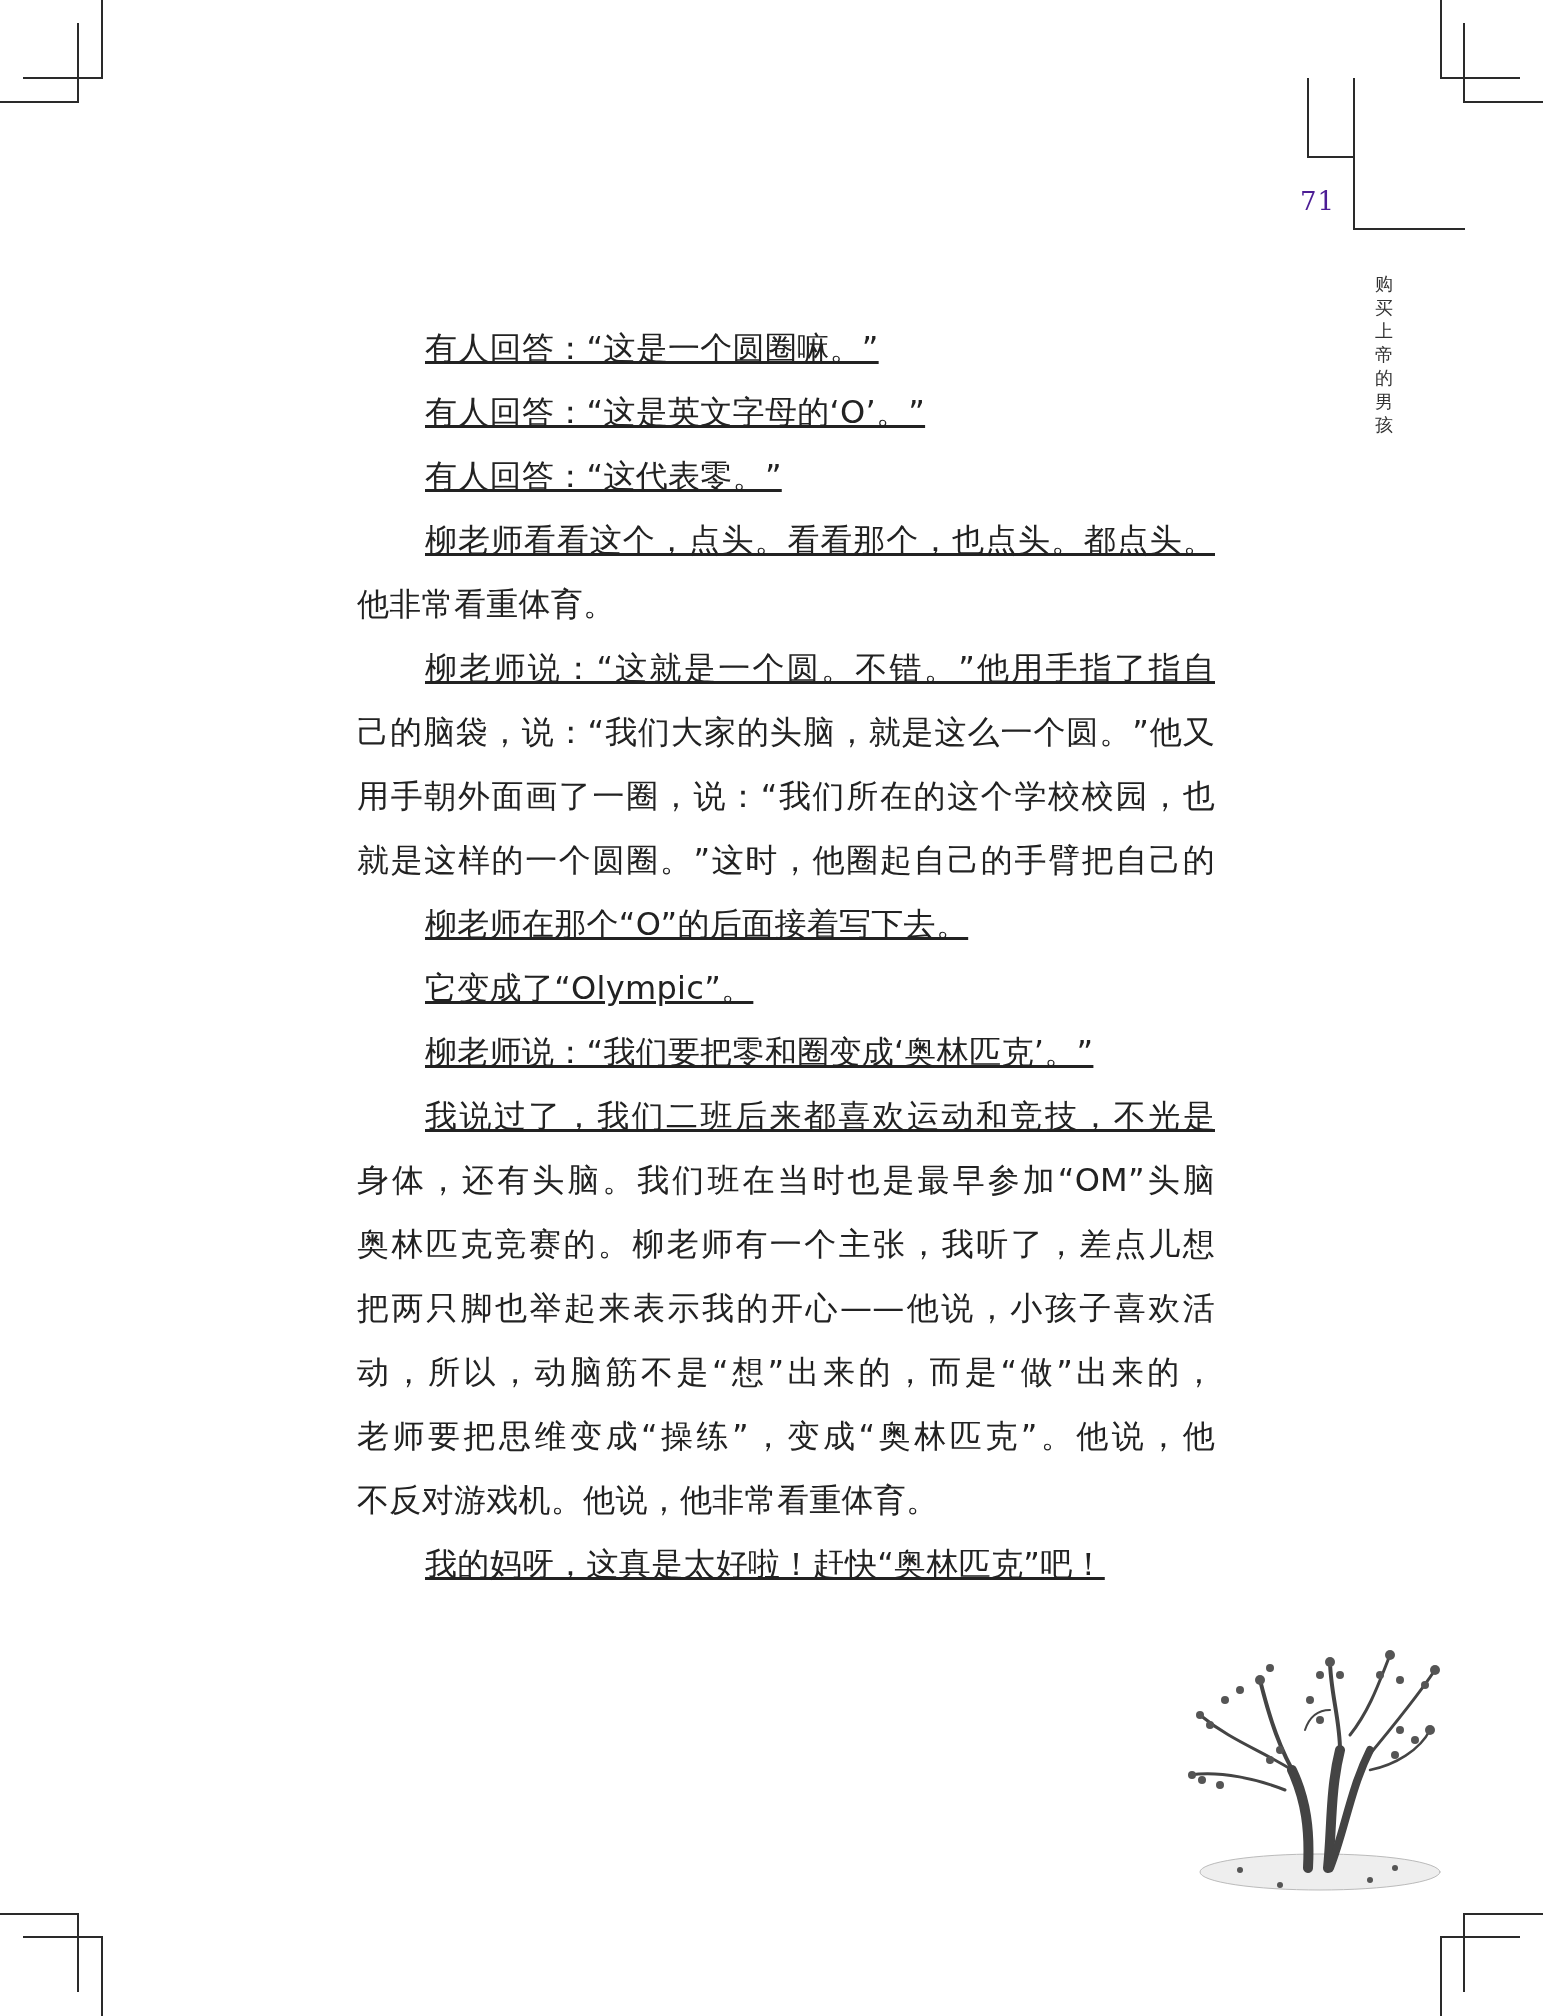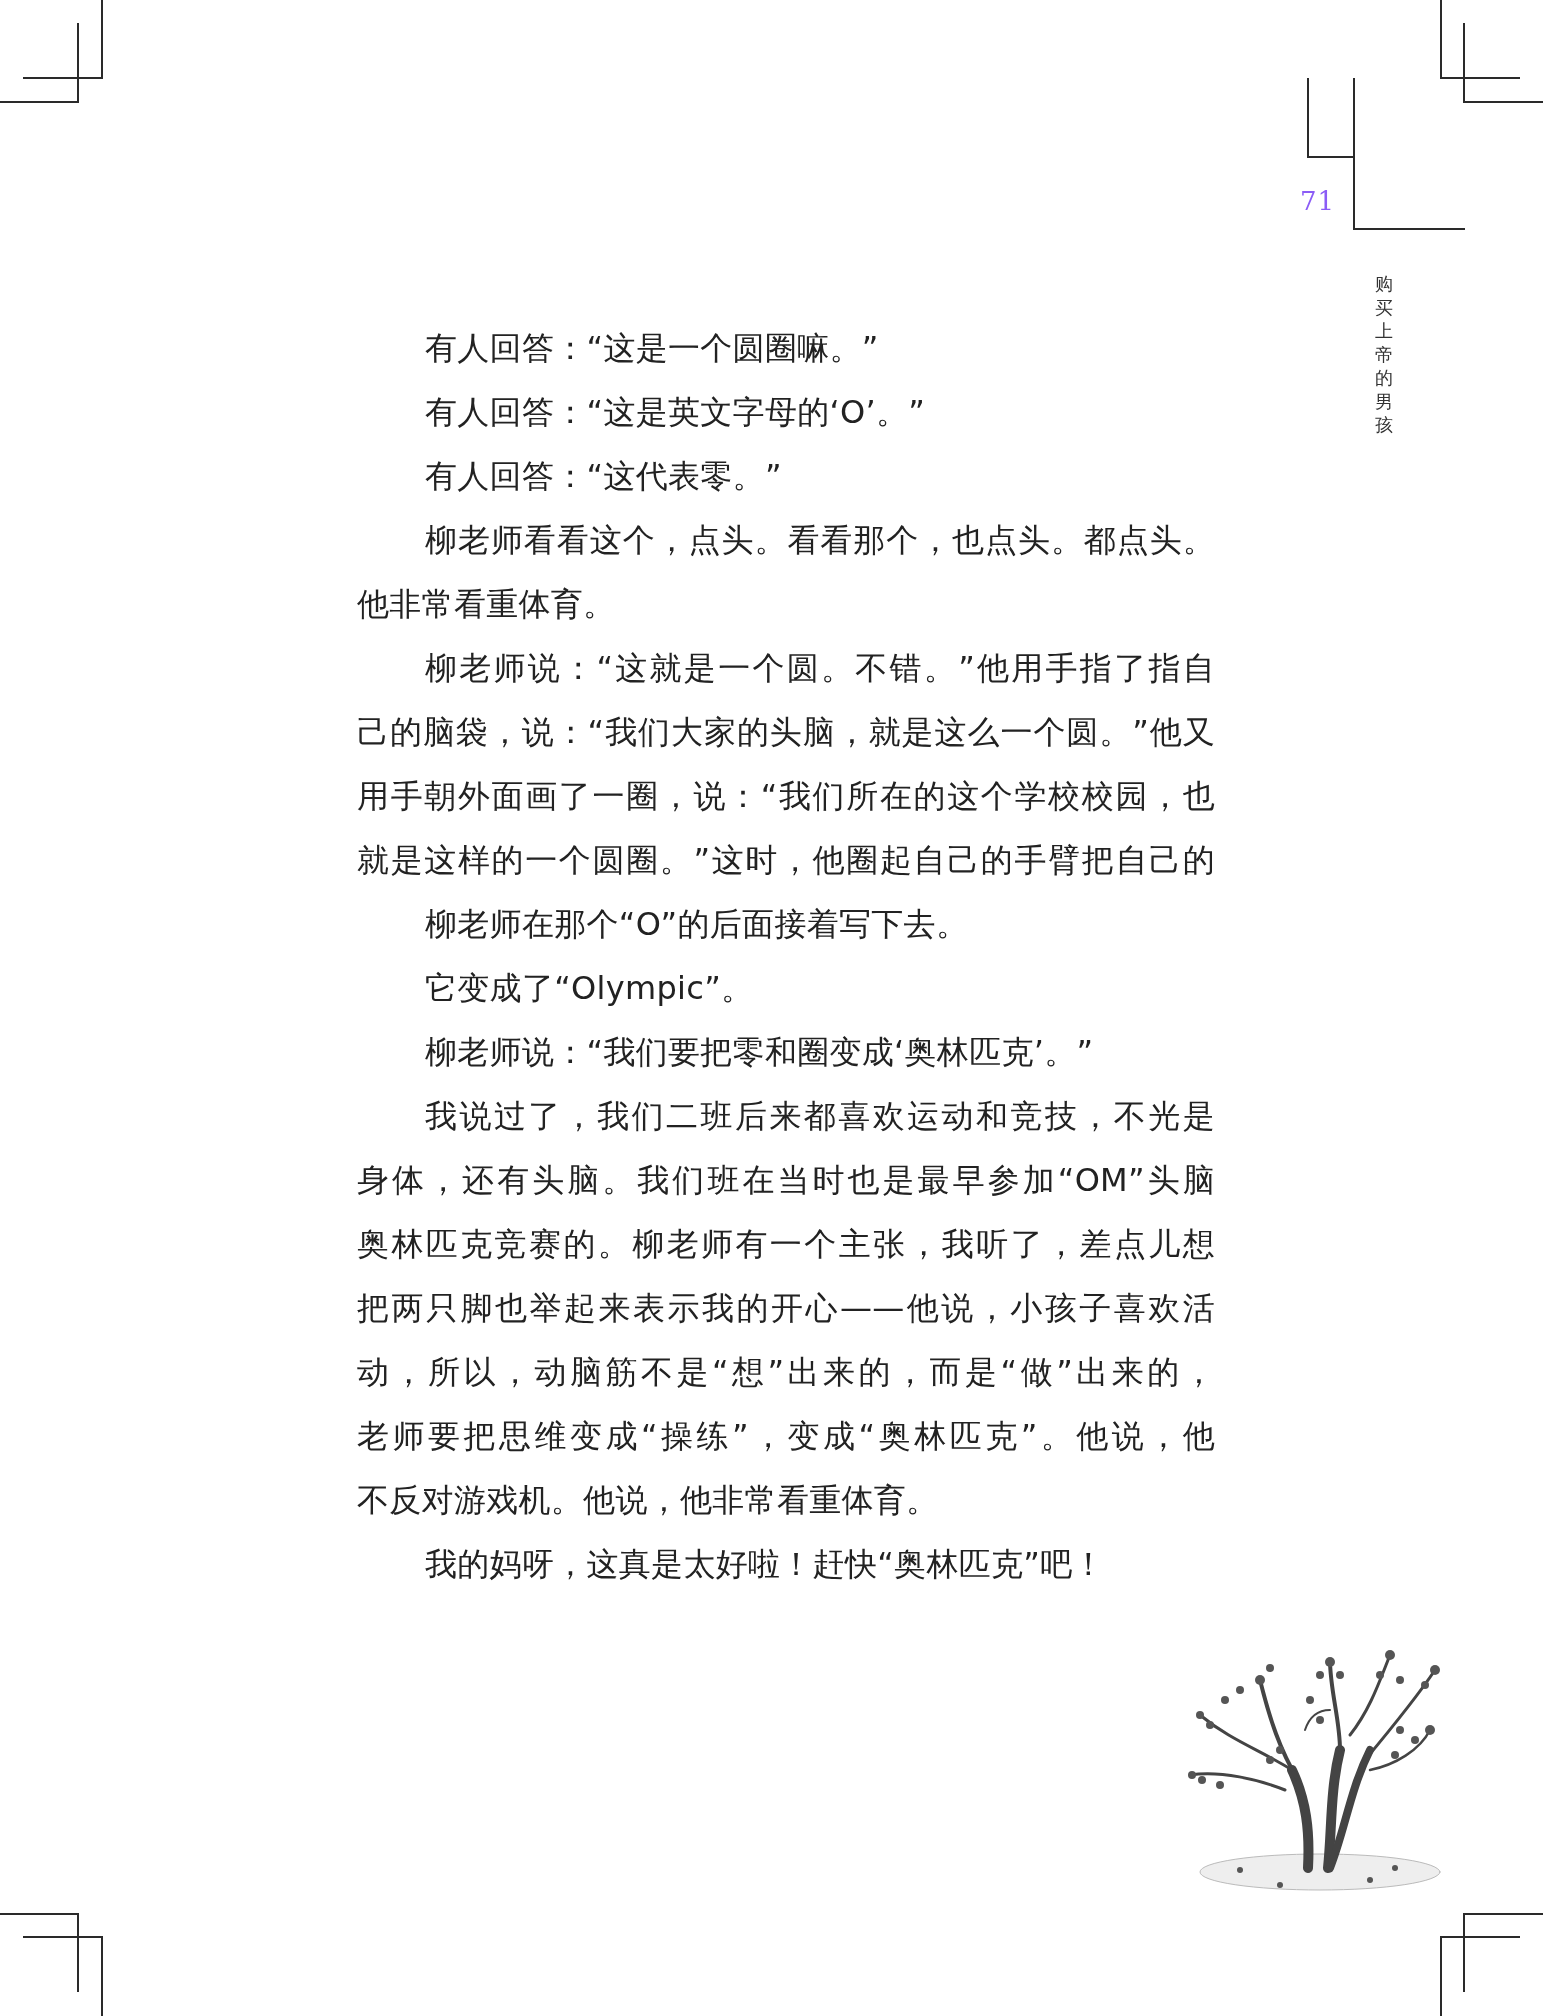--- a/index.html
+++ b/index.html
@@ -2,29 +2,29 @@
 <html><head>
 <meta charset="utf-8">
 <style>
   html, body { margin: 0; padding: 0; background: #ffffff; }
   body { width: 1543px; height: 2016px; position: relative; overflow: hidden;
          font-family: "DejaVu Sans", sans-serif; color: #222222; }
   .mark { position: absolute; background: #2a2a2a; }
   .h { height: 2px; }
   .v { width: 2px; }
   #page-number { position: absolute; left: 1300px; top: 186px; font-family: "DejaVu Serif", serif;
-                 font-size: 26px; color: #8b5cf6; letter-spacing: 1px; text-align: right; }
+                 font-size: 26px; color: #4c1d95; letter-spacing: 1px; text-align: right; }
   #running-head { position: absolute; left: 1373px; top: 272px; width: 22px; font-size: 18px;
                   line-height: 23.5px; color: #333333; text-align: center; word-break: break-all; }
   #running-head span { display: block; }
   #body-text { position: absolute; left: 357px; top: 322px; width: 858px; }
   .line { height: 64px; line-height: 52px; font-size: 32px; white-space: nowrap; overflow: visible;
           letter-spacing: 0.3px; }
   .line.full { text-align: justify; text-align-last: justify; white-space: normal; }
-  .line.indent { padding-left: 68px; }
+  .line.indent { padding-left: 68px; text-decoration: underline; }
   #tree { position: absolute; left: 1180px; top: 1640px; width: 280px; height: 270px; }
 </style>
 </head>
 <body>
 
 <div class="mark v" style="left:101px;top:0;height:79px;"></div>
 <div class="mark h" style="left:23px;top:77px;width:80px;"></div>
 <div class="mark v" style="left:77px;top:23px;height:80px;"></div>
 <div class="mark h" style="left:0;top:101px;width:79px;"></div>
 

